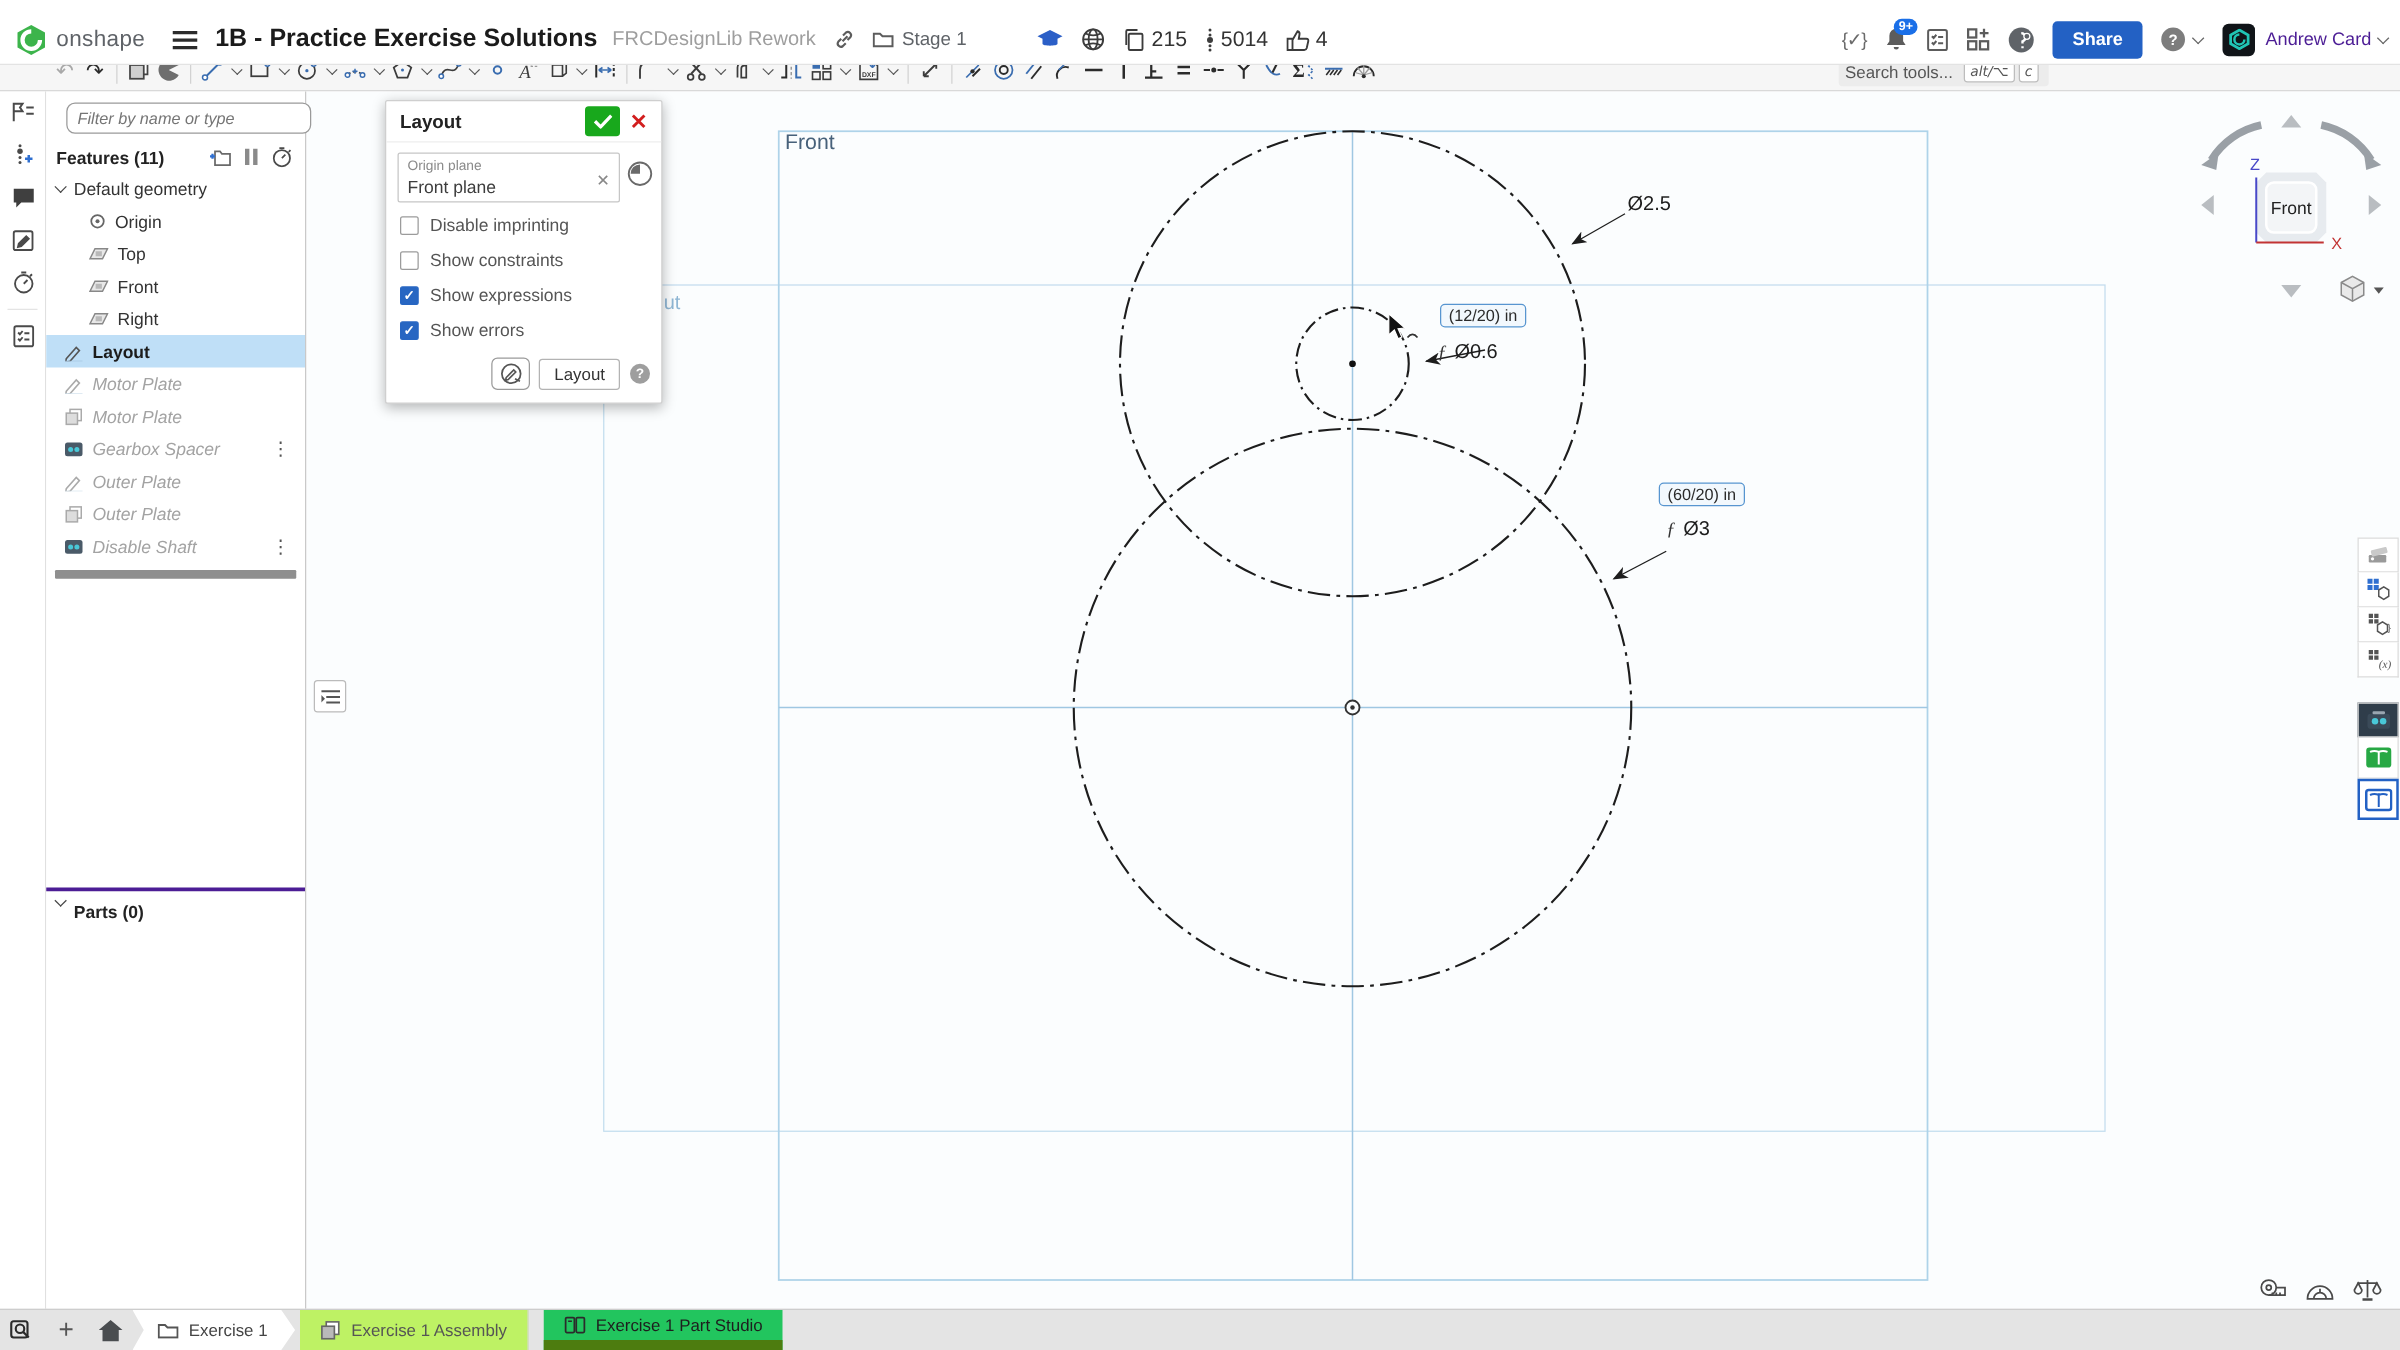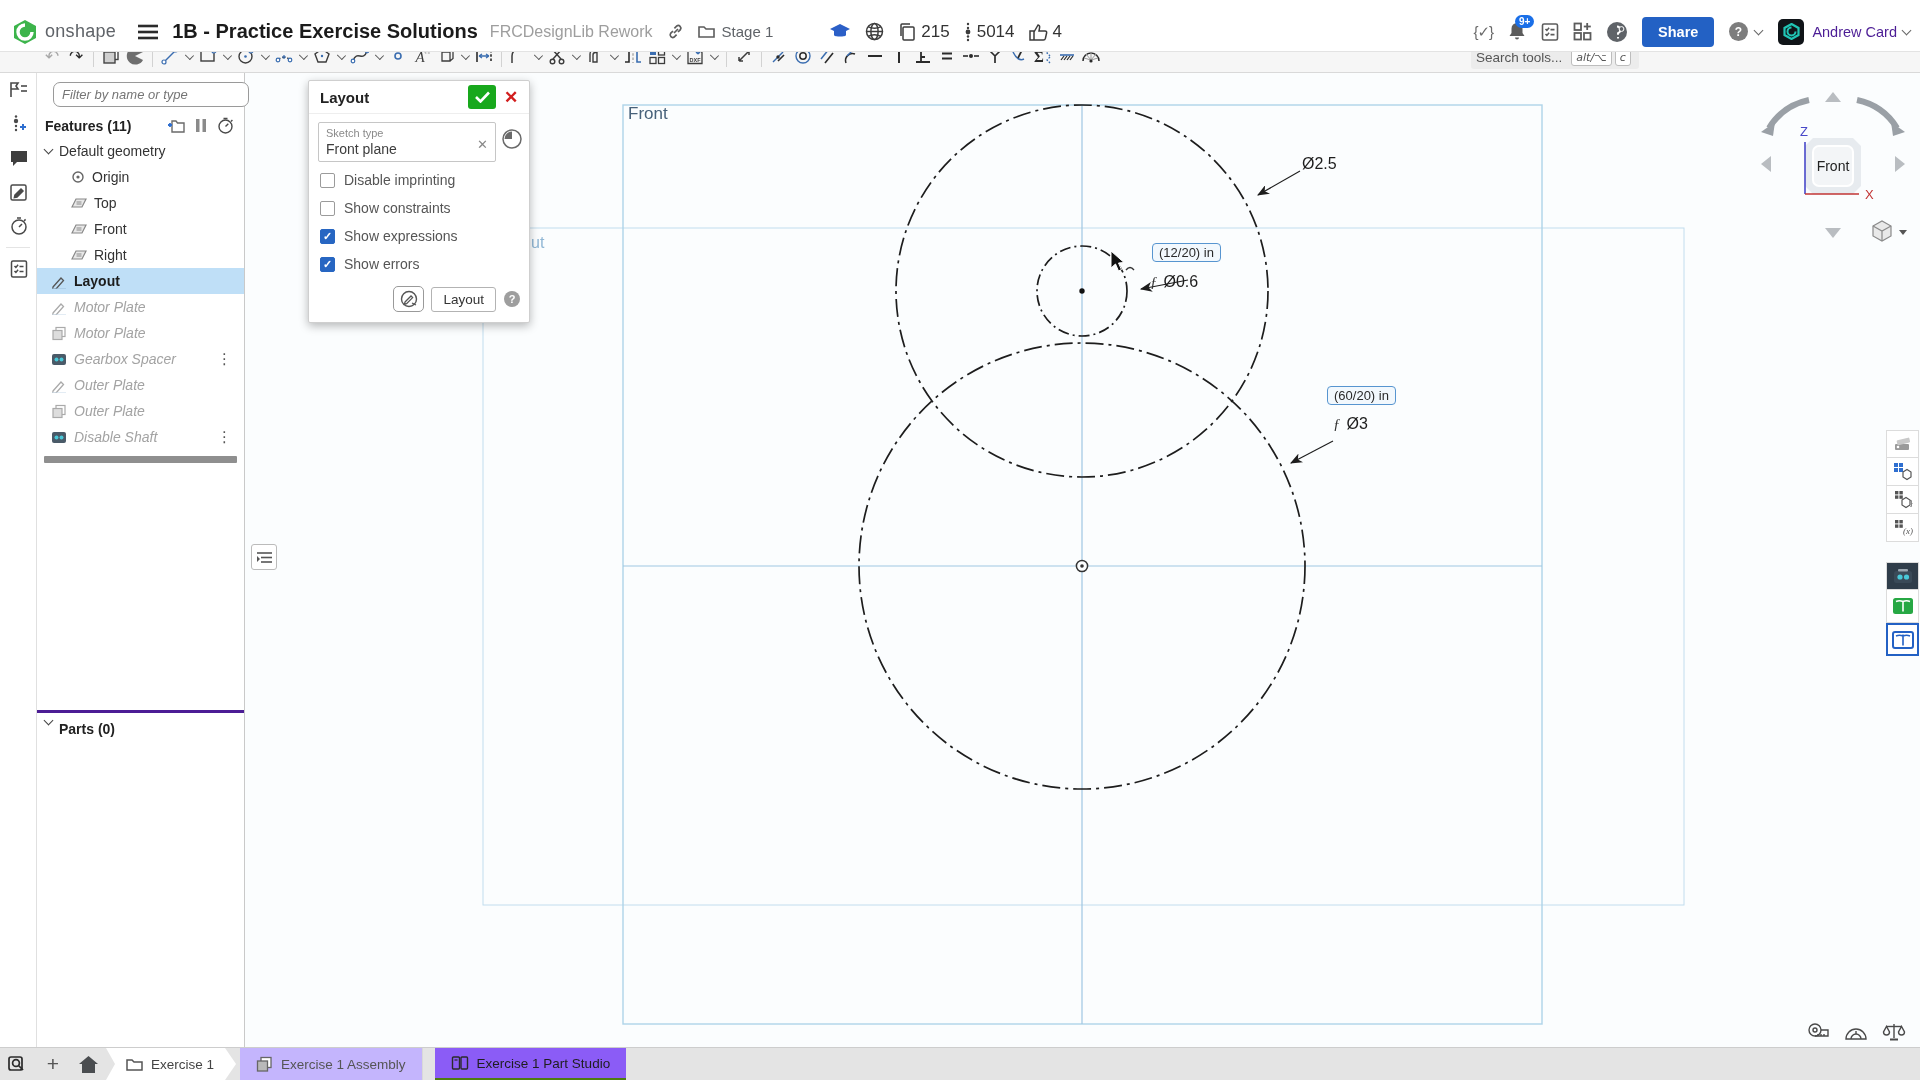--- a/index.html
+++ b/index.html
@@ -135,22 +135,22 @@
   #bottom-bar { position:absolute; left:0; top:1047px; width:1920px; height:33px; background:#e4e4e4;
     border-top:1px solid #cdcdcd; display:flex; align-items:stretch; z-index:30; }
   #tab-search { width:36px; display:flex; align-items:center; justify-content:center; cursor:pointer; }
   #tab-add { width:34px; display:flex; align-items:center; justify-content:center; font-size:21px;
     color:#555; cursor:pointer; }
   #tab-home { width:36px; display:flex; align-items:center; justify-content:center; cursor:pointer; }
   .doc-tab { display:flex; align-items:center; padding:0 16px; font-size:13.5px; cursor:pointer;
     white-space:nowrap; }
   #tab-folder { background:#fff; clip-path:polygon(0 0, calc(100% - 11px) 0, 100% 50%,
     calc(100% - 11px) 100%, 0 100%, 9px 50%); padding:0 22px 0 20px; color:#444; }
-  #tab-assembly { background:#c4b5fd; border-right:1px solid #d8d8d8; margin-left:4px; color:#555; }
-  #tab-partstudio { background:#8b5cf6; border-bottom:2px solid #4d7c0f; margin-left:12px; color:#1e1e1e;
+  #tab-assembly { background:#bef264; border-right:1px solid #d8d8d8; margin-left:4px; color:#555; }
+  #tab-partstudio { background:#22c55e; border-bottom:8px solid #4d7c0f; margin-left:12px; color:#1e1e1e;
     font-weight:500; }
   .doc-tab svg, .doc-tab .ticon { margin-right:8px; }
 
   
   #sketch-list-btn { position:absolute; left:251px; top:544px; width:26px; height:26px; background:#fff;
     border:1px solid #bbb; border-radius:3px; display:flex; align-items:center; justify-content:center;
     cursor:pointer; z-index:6; }
 
   #cursor { position:absolute; left:1108px; top:250px; z-index:50; pointer-events:none; }
   svg { display:block; }
@@ -763,21 +763,21 @@
     <span id="dlg-title">Layout</span>
     <button id="dlg-accept">
       <svg width="15" height="12">
         <path d="M1,6 L5.5,10.5 L14,1.5" fill="none" stroke="#fff" stroke-width="2.6"></path>
       </svg>
     </button>
     <button id="dlg-cancel">✕</button>
   </div>
   <div id="dlg-field-row">
     <div id="dlg-field">
-      <div id="dlg-field-label">Sketch type</div>
+      <div id="dlg-field-label">Origin plane</div>
       <div id="dlg-field-value">Front plane</div>
       <span id="dlg-field-clear">✕</span>
     </div>
     <svg width="22" height="22" style="margin:6px 0 0 5px">
       <circle cx="11" cy="11" r="9" fill="none" stroke="#6a6a6a" stroke-width="1.5"></circle>
       <path d="M11,11 L11,3.5 A7.5,7.5 0 0 0 3.5,11 Z" fill="#6a6a6a"></path>
     </svg>
   </div>
   <div class="dlg-row">
     <span class="cb"></span>

